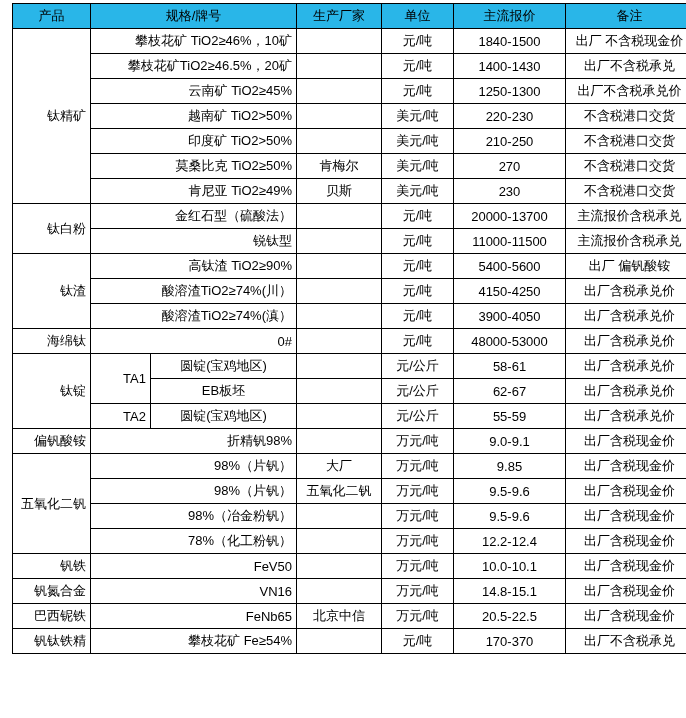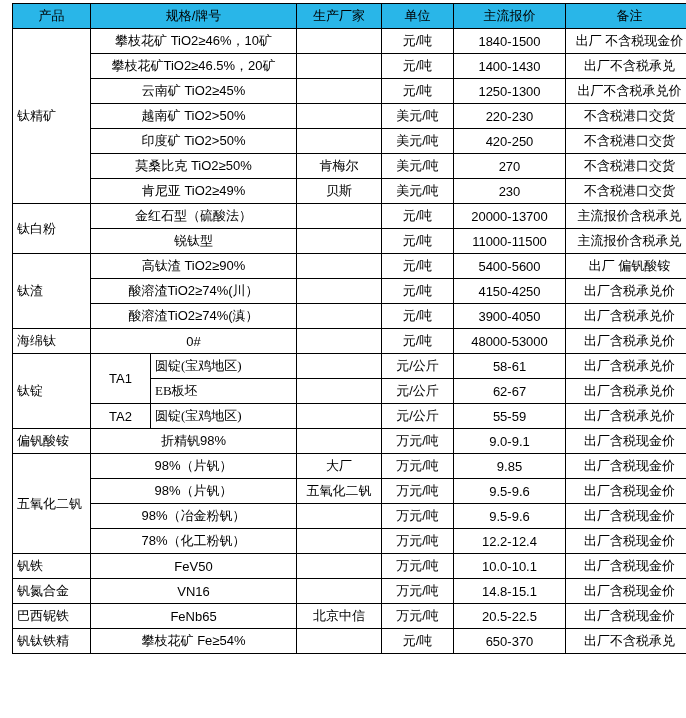--- a/index.html
+++ b/index.html
@@ -32,32 +32,31 @@
   }
   thead th {
     background: #29b6e8;
     color: #ffffff;
     font-weight: bold;
     font-size: 14px;
     text-align: center;
     height: 30px;
   }
   .c-cat {
-    text-align: left;
+    text-align: right;
     font-weight: bold;
     font-size: 14px;
   }
   .c-spec {
+    text-align: right;
+    font-size: 13px;
+  }
+  .c-spec-sub {
     text-align: center;
     font-size: 13px;
-  }
-  .c-spec-sub {
-    text-align: left;
-    font-size: 13px;
-    font-family: Liberation Serif, serif;
   }
   .c-maker, .c-unit, .c-price, .c-note {
     text-align: center;
   }
   .c-note {
     font-size: 13px;
   }
   .spec-left-pad {
     padding-left: 6px;
   }
@@ -112,21 +111,21 @@
         <td class="c-spec spec-left-pad" colspan="2">越南矿 TiO2&gt;50%</td>
         <td class="c-maker"></td>
         <td class="c-unit">美元/吨</td>
         <td class="c-price">220-230</td>
         <td class="c-note">不含税港口交货</td>
       </tr>
       <tr>
         <td class="c-spec spec-left-pad" colspan="2">印度矿 TiO2&gt;50%</td>
         <td class="c-maker"></td>
         <td class="c-unit">美元/吨</td>
-        <td class="c-price">420-250</td>
+        <td class="c-price">210-250</td>
         <td class="c-note">不含税港口交货</td>
       </tr>
       <tr>
         <td class="c-spec spec-left-pad" colspan="2">莫桑比克 TiO2≥50%</td>
         <td class="c-maker">肯梅尔</td>
         <td class="c-unit">美元/吨</td>
         <td class="c-price">270</td>
         <td class="c-note">不含税港口交货</td>
       </tr>
       <tr>
@@ -264,17 +263,17 @@
         <td class="c-maker">北京中信</td>
         <td class="c-unit">万元/吨</td>
         <td class="c-price">20.5-22.5</td>
         <td class="c-note">出厂含税现金价</td>
       </tr>
       <tr>
         <td class="c-cat" rowspan="1">钒钛铁精</td>
         <td class="c-spec spec-left-pad" colspan="2">攀枝花矿 Fe≥54%</td>
         <td class="c-maker"></td>
         <td class="c-unit">元/吨</td>
-        <td class="c-price">650-370</td>
+        <td class="c-price">170-370</td>
         <td class="c-note">出厂不含税承兑</td>
       </tr>
     </tbody>
 </table>
 
 </body></html>

